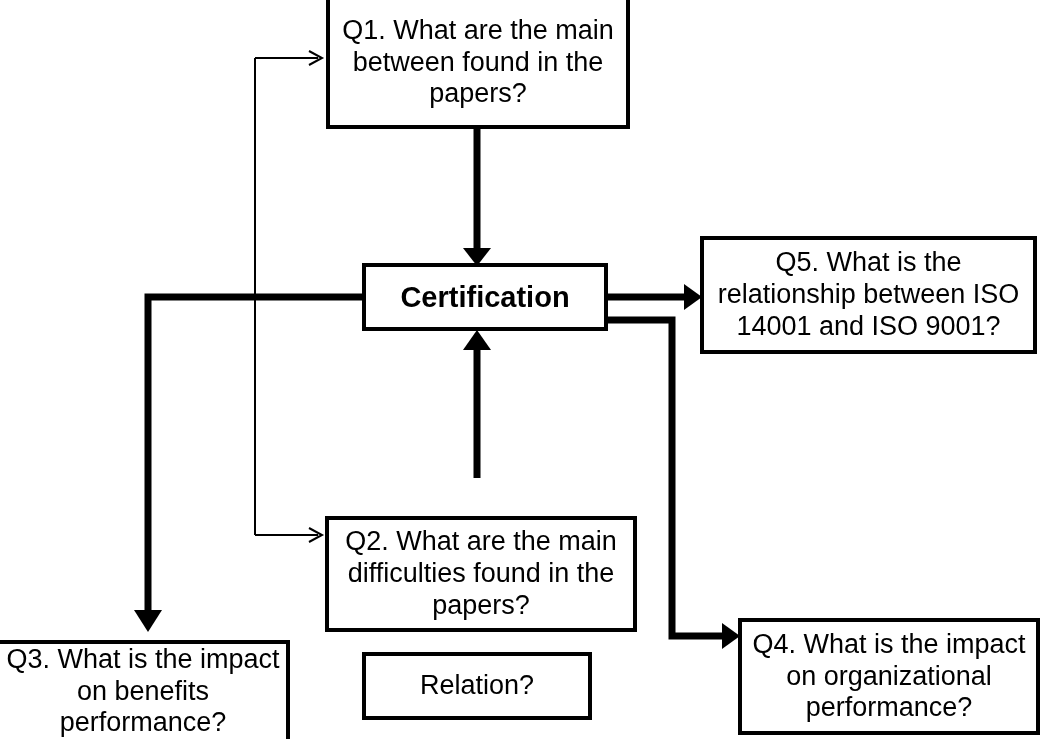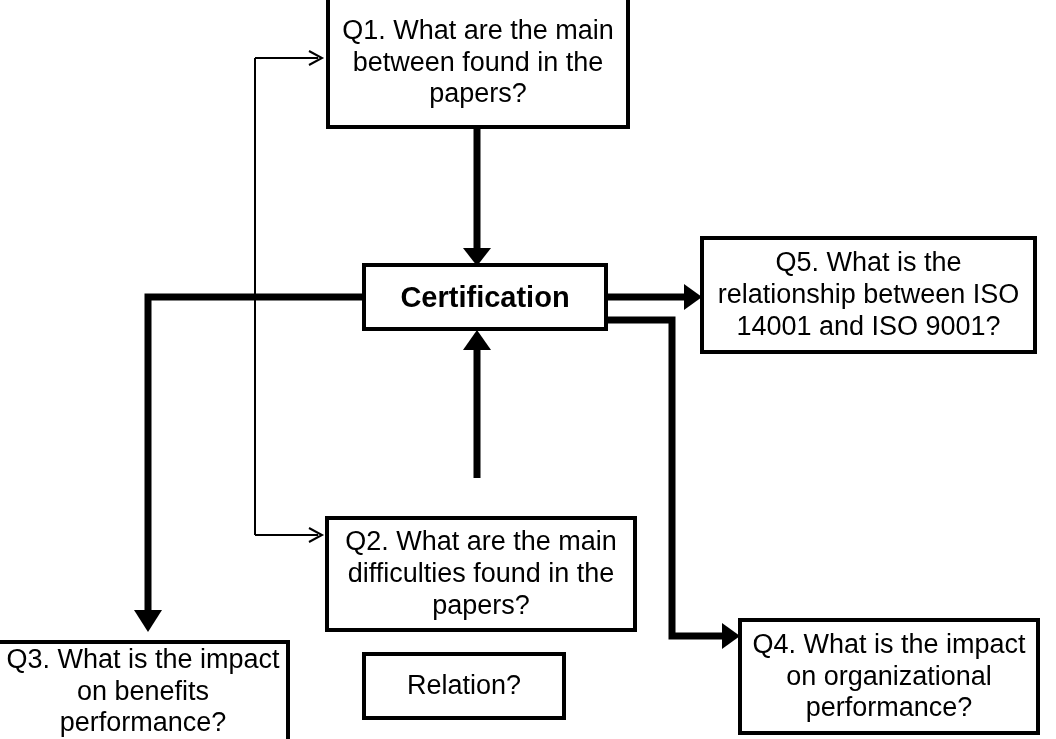--- a/index.html
+++ b/index.html
@@ -42,21 +42,21 @@
     box-sizing: border-box;
     line-height: 1.18;
     white-space: pre-line;
   }
   
   #node-q1      { left: 326px; top: -4px;  width: 304px; height: 133px; font-size: 27px; }
   #node-cert    { left: 362px; top: 263px; width: 246px; height: 68px;  font-size: 29px; font-weight: bold; }
   #node-q5      { left: 700px; top: 236px; width: 337px; height: 118px; font-size: 27px; justify-content: center; }
   #node-q2      { left: 325px; top: 478px; width: 312px; height: 116px; font-size: 27px; margin-top: 38px; }
   #node-q3      { left: -4px;  top: 640px; width: 294px; height: 103px; font-size: 27px; }
-  #node-relation{ left: 362px; top: 652px; width: 204px; height: 68px;  font-size: 27px; }
+  #node-relation{ left: 362px; top: 652px; width: 230px; height: 68px;  font-size: 27px; }
   #node-q4      { left: 738px; top: 594px; width: 302px; height: 117px; font-size: 27px; margin-top: 24px; }
 </style>
 </head>
 <body>
 
 <div id="canvas">
 
   <svg id="edges" viewBox="0 0 1056 739" width="1056" height="739" xmlns="http://www.w3.org/2000/svg">
 
     <g stroke="#000000" fill="none">

